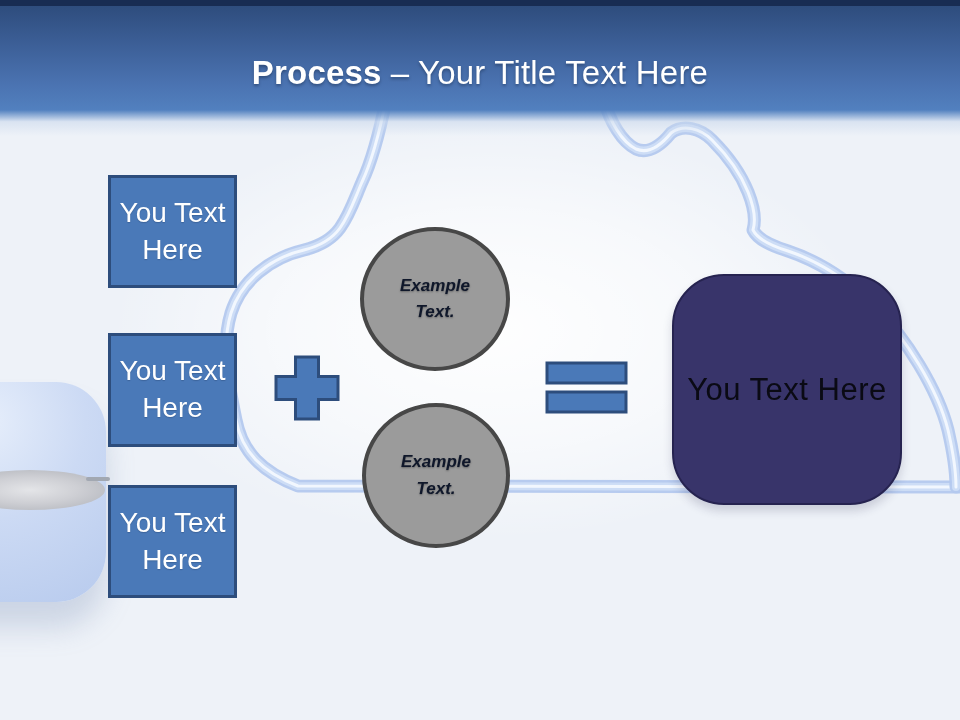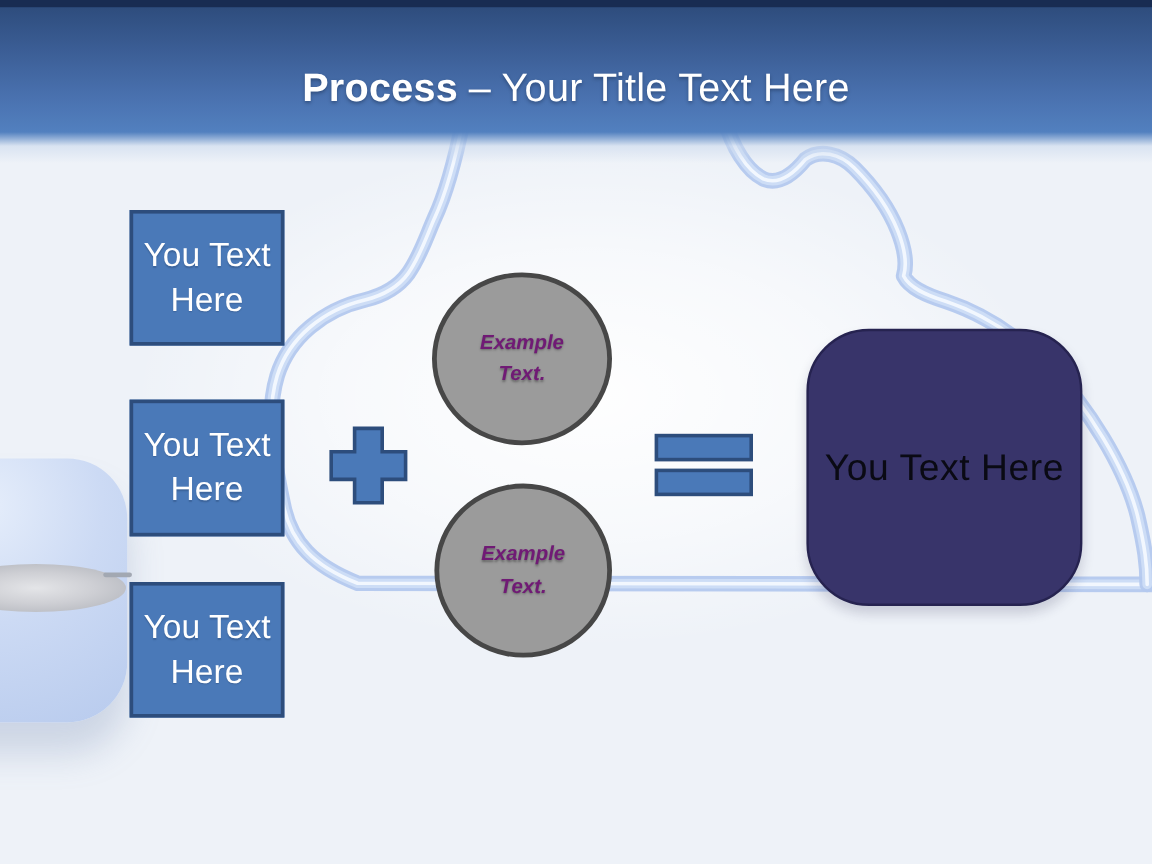--- a/index.html
+++ b/index.html
@@ -46,21 +46,21 @@
   
   .plus-svg{position:absolute;left:274px;top:355px;z-index:3;}
   .equals-svg{position:absolute;left:545px;top:360px;z-index:3;}
 
   
   .ex-circle{position:absolute;z-index:3;border-radius:50%;
     background:var(--circle-fill,#9b9b9b);border:4px solid var(--circle-border,#474747);
     box-sizing:border-box;display:flex;align-items:center;justify-content:center;text-align:center;}
   .circle1{left:360px;top:227px;width:150px;height:144px;}
   .circle2{left:362px;top:403px;width:148px;height:145px;}
-  .ex-circle span{color:#701a75;font-size:17px;font-weight:bold;font-style:italic;line-height:1.55;
+  .ex-circle span{color:#0f172a;font-size:17px;font-weight:bold;font-style:italic;line-height:1.55;
     width:84px;text-shadow:0 1px 2px rgba(0,0,0,.35);}
 
   
   .result-box{position:absolute;left:672px;top:274px;width:230px;height:231px;z-index:3;
     background:var(--result-fill,#38346a);border:2px solid var(--result-border,#262350);
     border-radius:52px;box-sizing:border-box;display:flex;align-items:center;justify-content:center;
     box-shadow:0 6px 10px rgba(40,40,80,.18);}
   .result-box span{color:var(--result-text,#000);font-size:31px;letter-spacing:.5px;}
 </style>
 </head>

